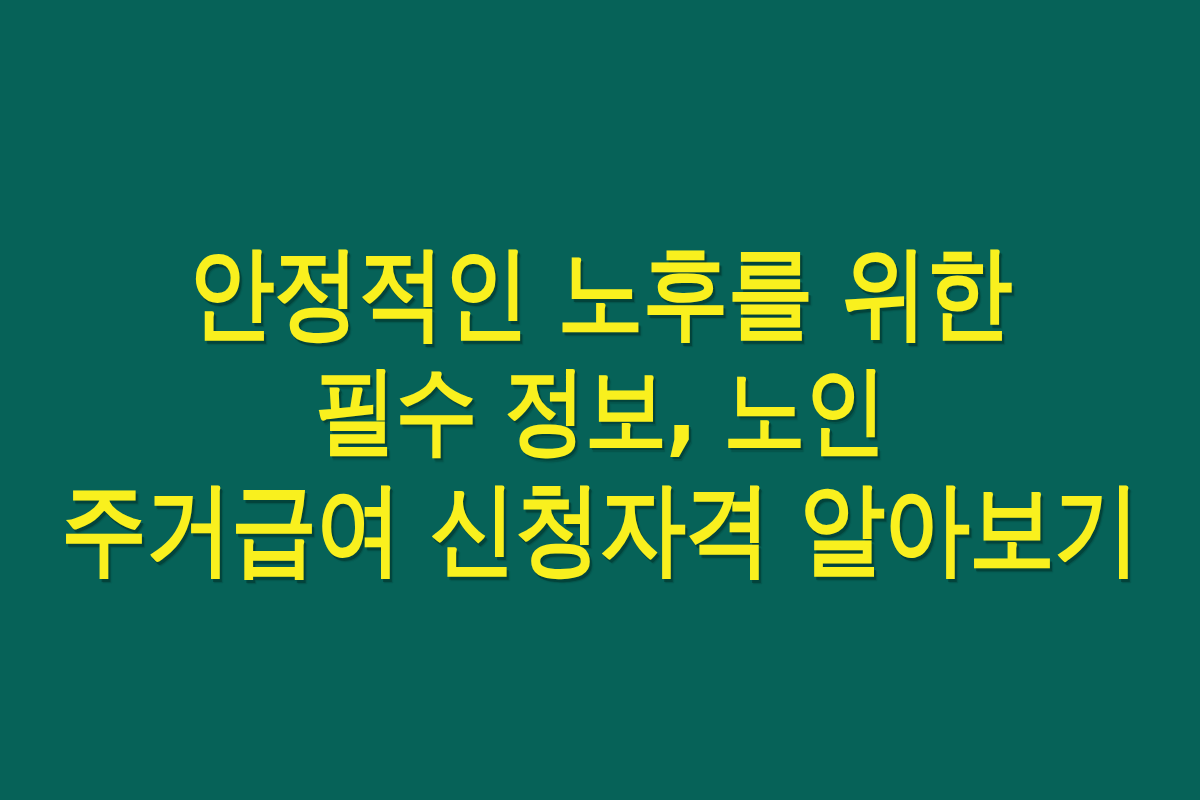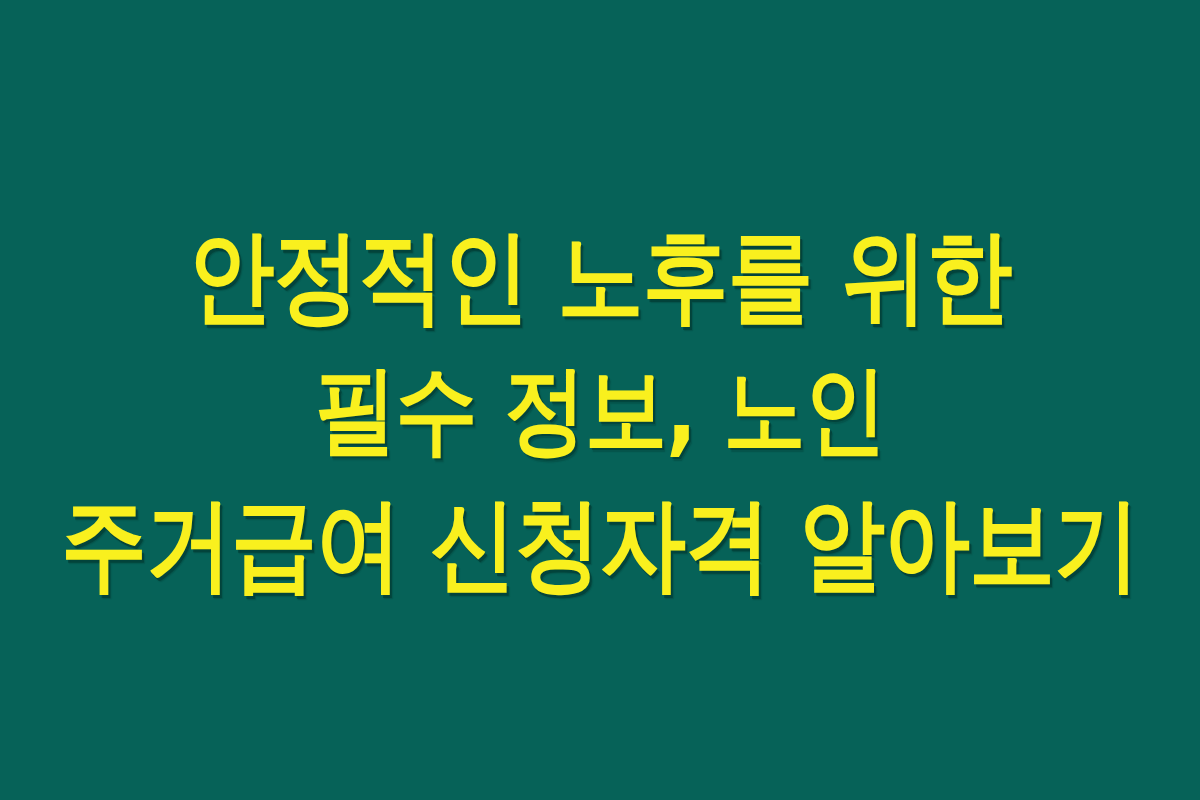--- a/index.html
+++ b/index.html
@@ -27,21 +27,21 @@
     background: #066258;
     overflow: hidden;
   }
 
   #headline {
     width: 1160px;
     display: flex;
     flex-direction: column;
     align-items: center;
     justify-content: center;
-    gap: 16px;
+    gap: 0px;
     margin-top: 20px;
   }
 
   .headline-line {
     display: block;
     width: 100%;
     text-align: center;
     color: #f9f01e;
     font-family: "DejaVu Sans", "Liberation Sans", sans-serif;
     font-weight: 700;

